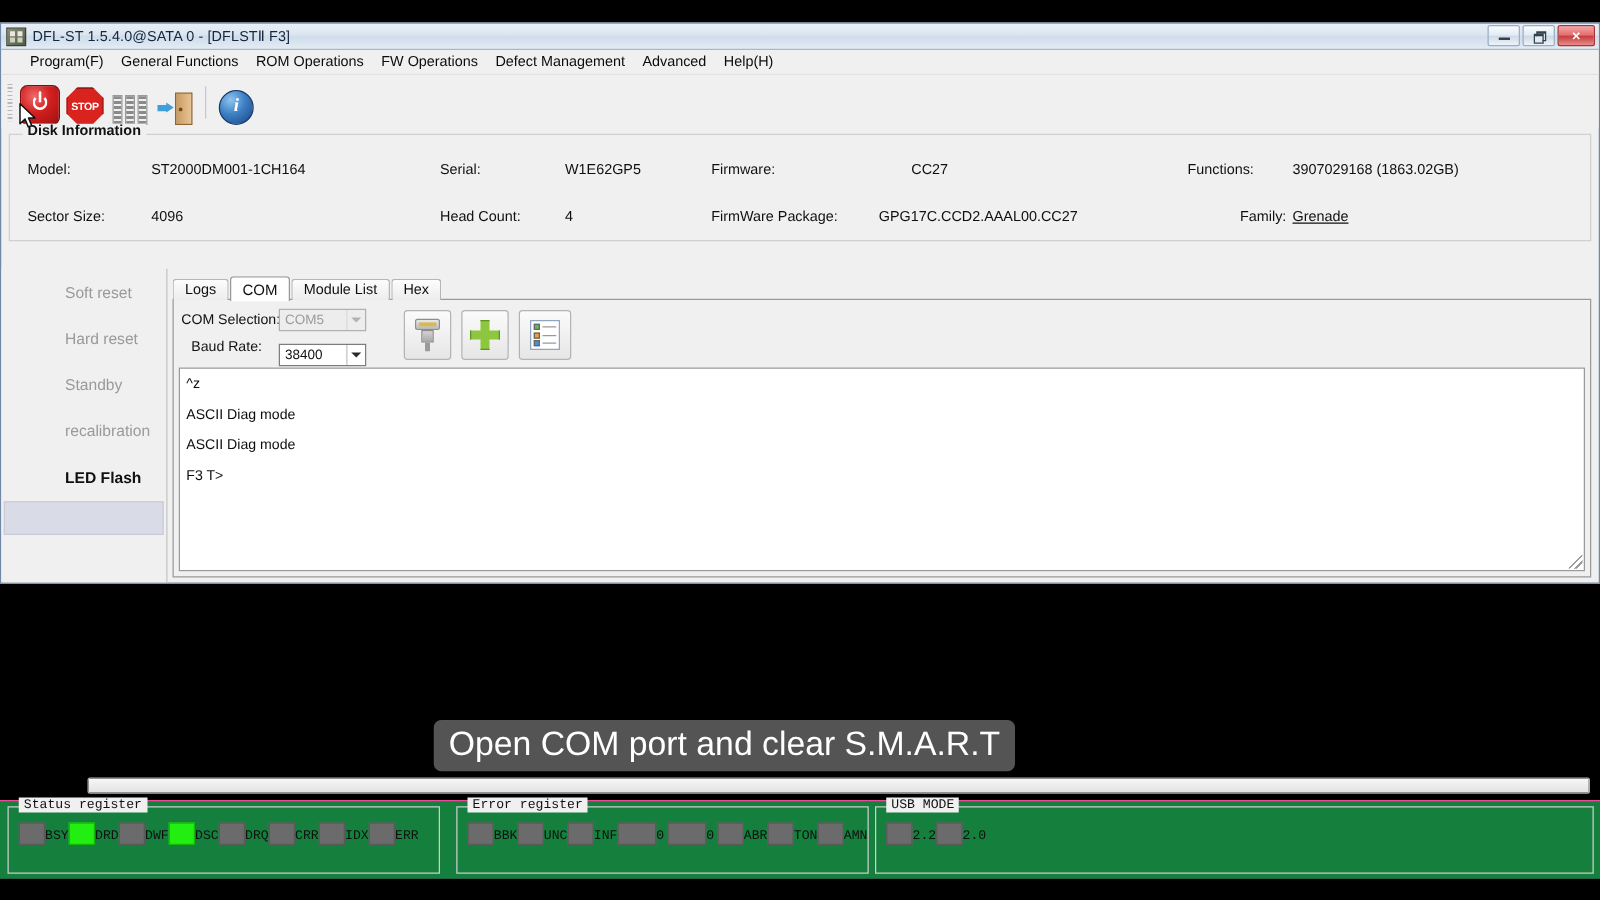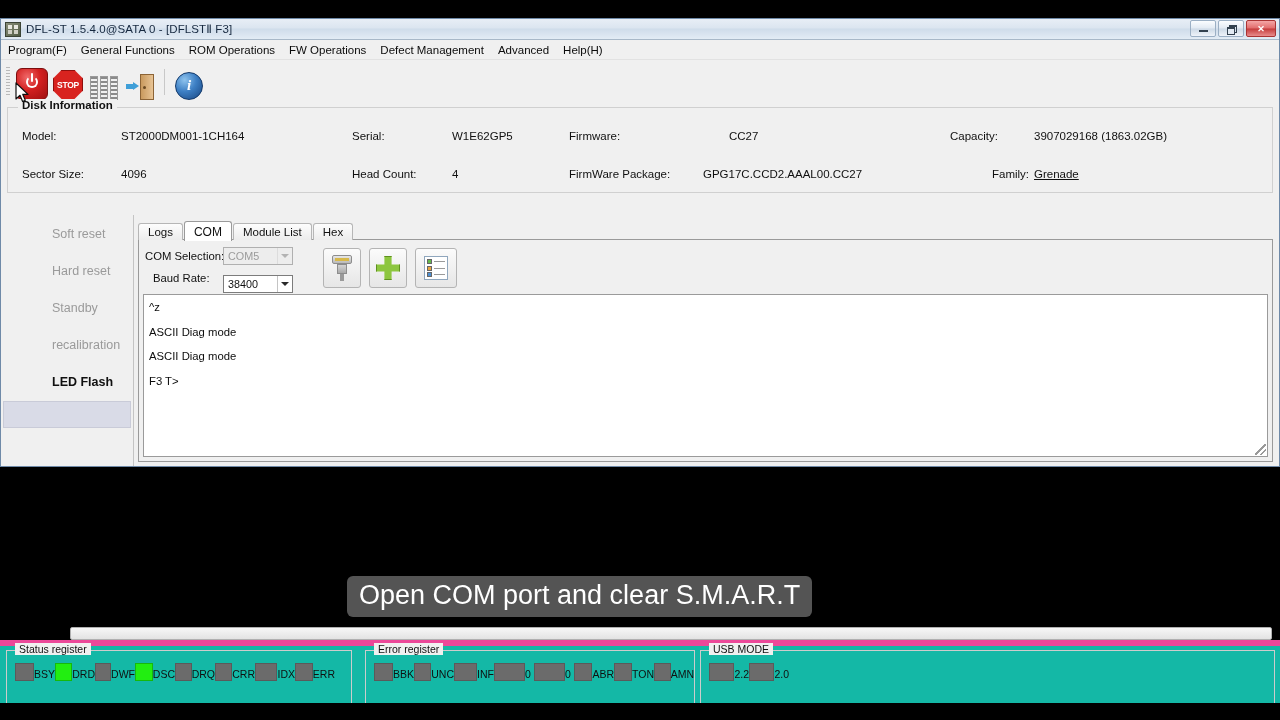--- a/index.html
+++ b/index.html
@@ -83,21 +83,21 @@
   .glyph-restore { position:relative; width:9px; height:8px;}
   .glyph-restore::before{content:"";position:absolute;left:2px;top:0;width:6px;height:5px;border:1px solid #33414f;border-top-width:2px;}
   .glyph-restore::after{content:"";position:absolute;left:0;top:2px;width:6px;height:5px;border:1px solid #33414f;border-top-width:2px;background:linear-gradient(to bottom,#e2eaf3,#e2eaf3);}
 
   
   .menubar {
     height: 19px;
     background: #f0f0f0;
     display: flex;
     align-items: center;
-    padding-left: 0;
+    padding-left: 16px;
     font-size: 11.5px;
     color: #0b0b0b;
     border-bottom: 1px solid #e2e2e2;
     text-align: center;
   }
   .menu-item {
     padding: 2px 7px;
     white-space: nowrap;
     cursor: default;
   }
@@ -422,23 +422,24 @@
     z-index: 40;
     font-family: "Liberation Sans", sans-serif;
   }
 
   
   .statusarea {
     position: absolute;
     left: 0; right: 0;
     top: 640px;
     height: 62px;
-    background: #14b8a6;
-    border-top: 6px solid #ec4899;
+    background: #15803d;
+    border-top: 1px solid #ec4899;
     border-bottom: 1px solid #6f8aa8;
+    font-family: Liberation Mono, monospace;
   }
   .progressbar {
     position:absolute; left:70px; right:8px; top:-19px; height:11px;
     background: linear-gradient(to bottom,#f7f7f7,#e3e3e3);
     border:1px solid #b0b0b0;
     border-radius:2px;
   }
   .reg-group {
     position: absolute;
     top: 4px;
@@ -541,21 +542,21 @@
   <div class="diskinfo">
     <div class="diskinfo-legend">Disk Information</div>
 
     <div class="di-row" style="top:22px;">
       <span class="di-cell di-label" style="left:14px;">Model:</span>
       <span class="di-cell di-value" style="left:113px;">ST2000DM001-1CH164</span>
       <span class="di-cell di-label" style="left:344px;">Serial:</span>
       <span class="di-cell di-value" style="left:444px;">W1E62GP5</span>
       <span class="di-cell di-label" style="left:561px;">Firmware:</span>
       <span class="di-cell di-value" style="left:721px;">CC27</span>
-      <span class="di-cell di-label" style="left:942px;">Capacity:</span>
+      <span class="di-cell di-label" style="left:942px;">Functions:</span>
       <span class="di-cell di-value" style="left:1026px;">3907029168 (1863.02GB)</span>
     </div>
 
     <div class="di-row" style="top:60px;">
       <span class="di-cell di-label" style="left:14px;">Sector Size:</span>
       <span class="di-cell di-value" style="left:113px;">4096</span>
       <span class="di-cell di-label" style="left:344px;">Head Count:</span>
       <span class="di-cell di-value" style="left:444px;">4</span>
       <span class="di-cell di-label" style="left:561px;">FirmWare Package:</span>
       <span class="di-cell di-value" style="left:695px;">GPG17C.CCD2.AAAL00.CC27</span>

